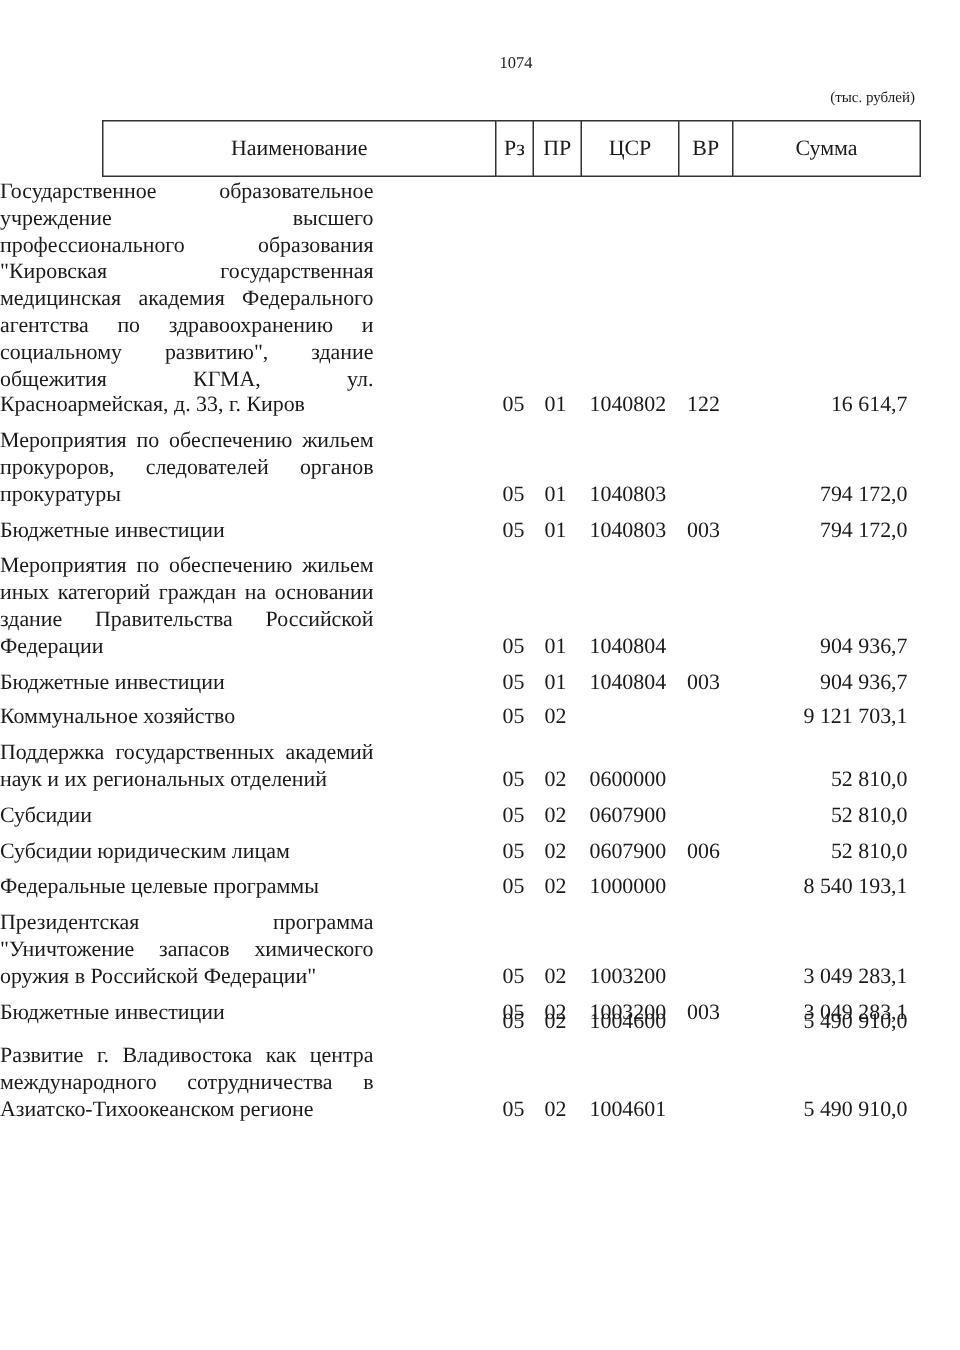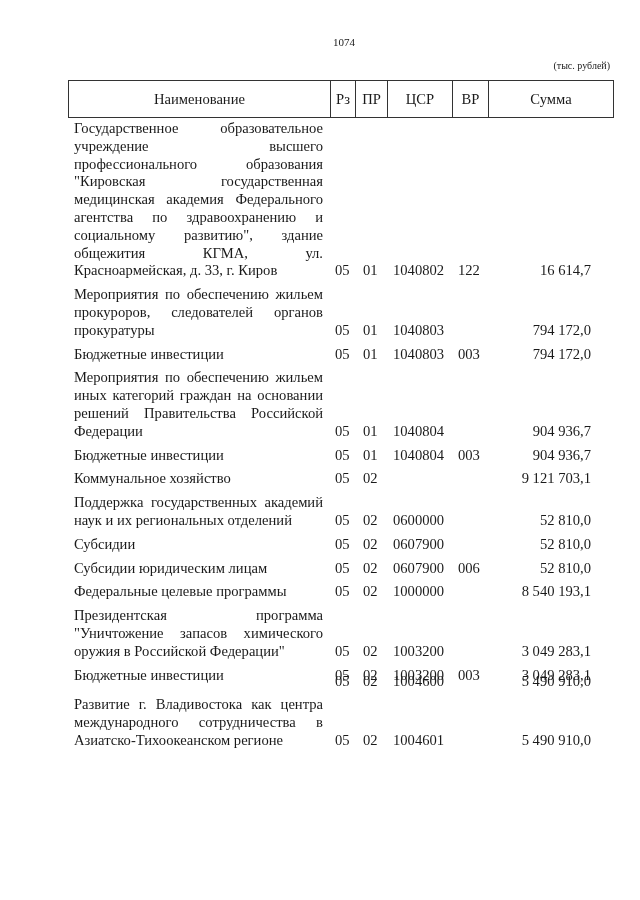--- a/index.html
+++ b/index.html
@@ -21,29 +21,29 @@
     position: absolute; top: 80px; left: 68px;
     width: 545px; border-collapse: collapse; table-layout: fixed;
   }
   table.header th {
     border: 1px solid #333; font-weight: normal; height: 36px;
     text-align: center; padding: 0; font-size: 14.6px;
   }
   .rows { position: absolute; top: 120px; left: 0; width: 640px; }
   .row { position: relative; display: flex; align-items: flex-end; margin-bottom: 6px; }
   .name {
-    margin-left: 74px; width: 249px; text-align: justify;
+    width: 249px; text-align: justify;
     line-height: 17.8px; text-align-last: left;
   }
   .c { position: absolute; bottom: 0; line-height: 17.8px; }
   .rz { left: 335px; }
   .pr { left: 363px; }
   .csr { left: 393px; }
   .vr { left: 458px; text-align: center; }
-  .sum { right: 49px; text-align: left; }
+  .sum { right: 35px; text-align: left; }
 </style>
 </head>
 <body>
 
 <div class="page-number">1074</div>
 <div class="units">(тыс. рублей)</div>
 
 <table class="header">
   <colgroup>
     <col style="width:262px">
@@ -84,21 +84,21 @@
     </div>
     <div class="row">
       <div class="name">Бюджетные инвестиции</div>
       <div class="c rz">05</div>
       <div class="c pr">01</div>
       <div class="c csr">1040803</div>
       <div class="c vr">003</div>
       <div class="c sum">794 172,0</div>
     </div>
     <div class="row">
-      <div class="name">Мероприятия по обеспечению жильем иных категорий граждан на основании решений Правительства Российской Федерации</div>
+      <div class="name">Мероприятия по обеспечению жильем иных категорий граждан на основании здание Правительства Российской Федерации</div>
       <div class="c rz">05</div>
       <div class="c pr">01</div>
       <div class="c csr">1040804</div>
       <div class="c vr"></div>
       <div class="c sum">904 936,7</div>
     </div>
     <div class="row">
       <div class="name">Бюджетные инвестиции</div>
       <div class="c rz">05</div>
       <div class="c pr">01</div>

